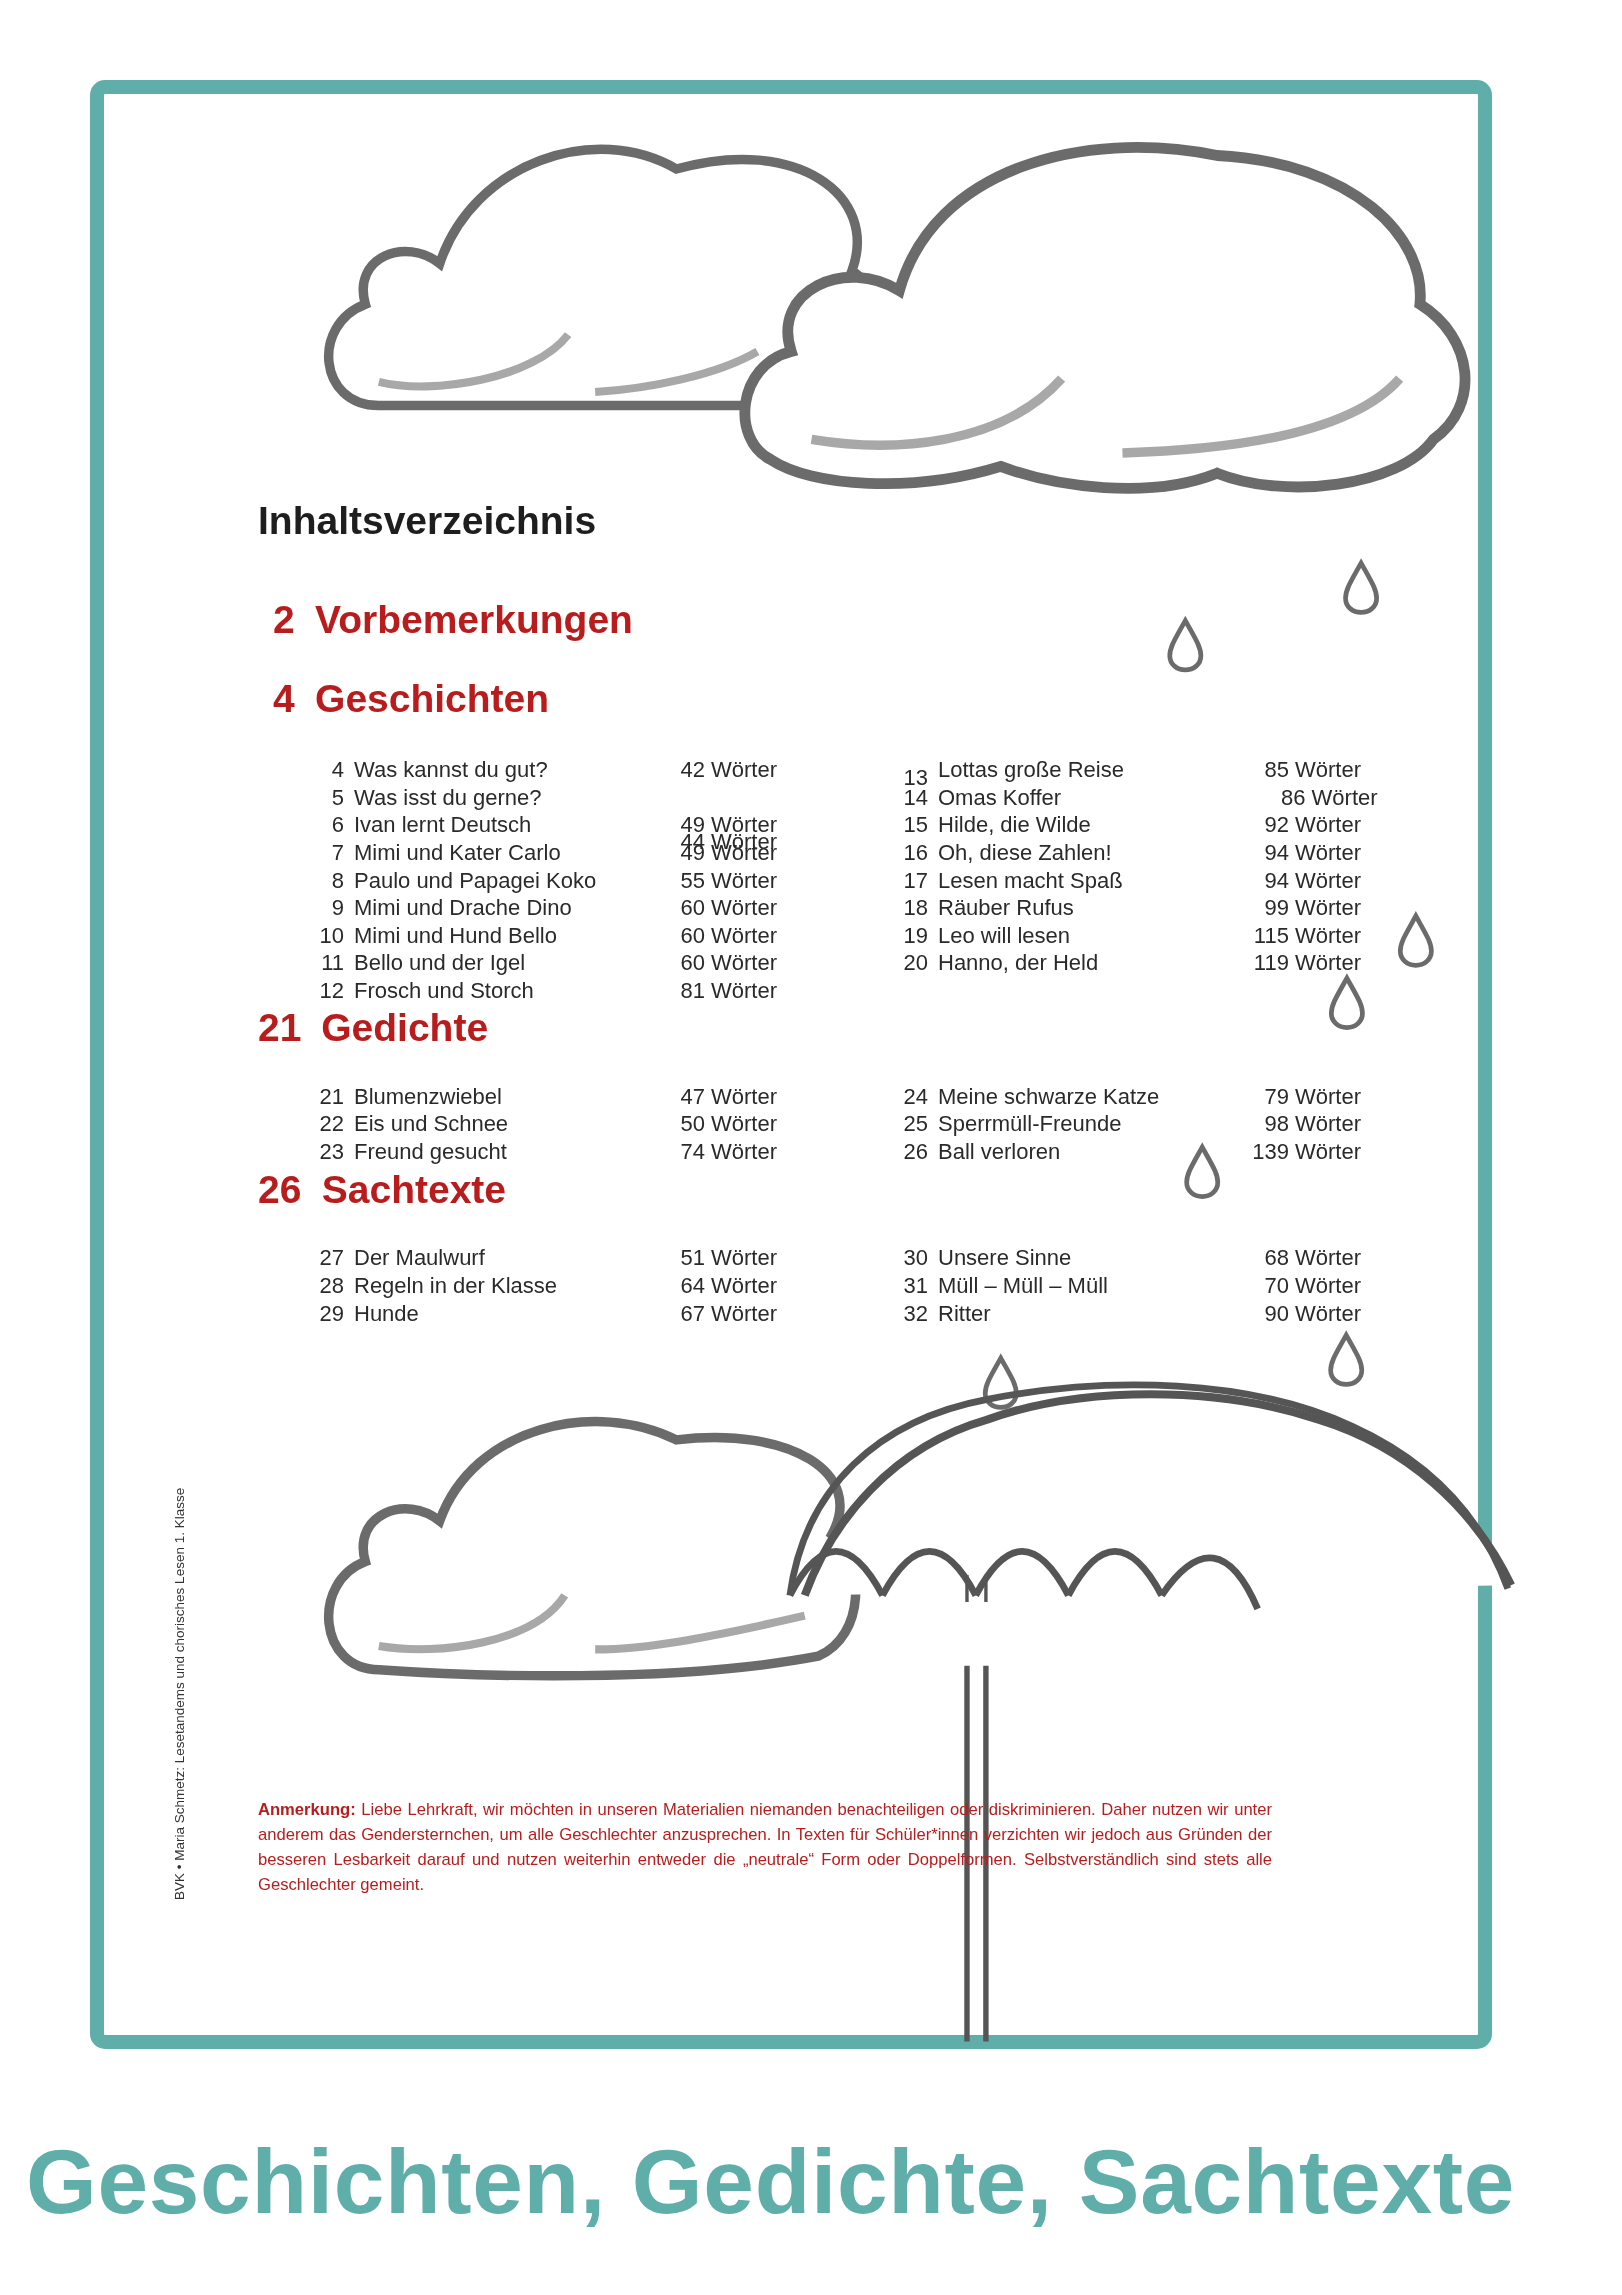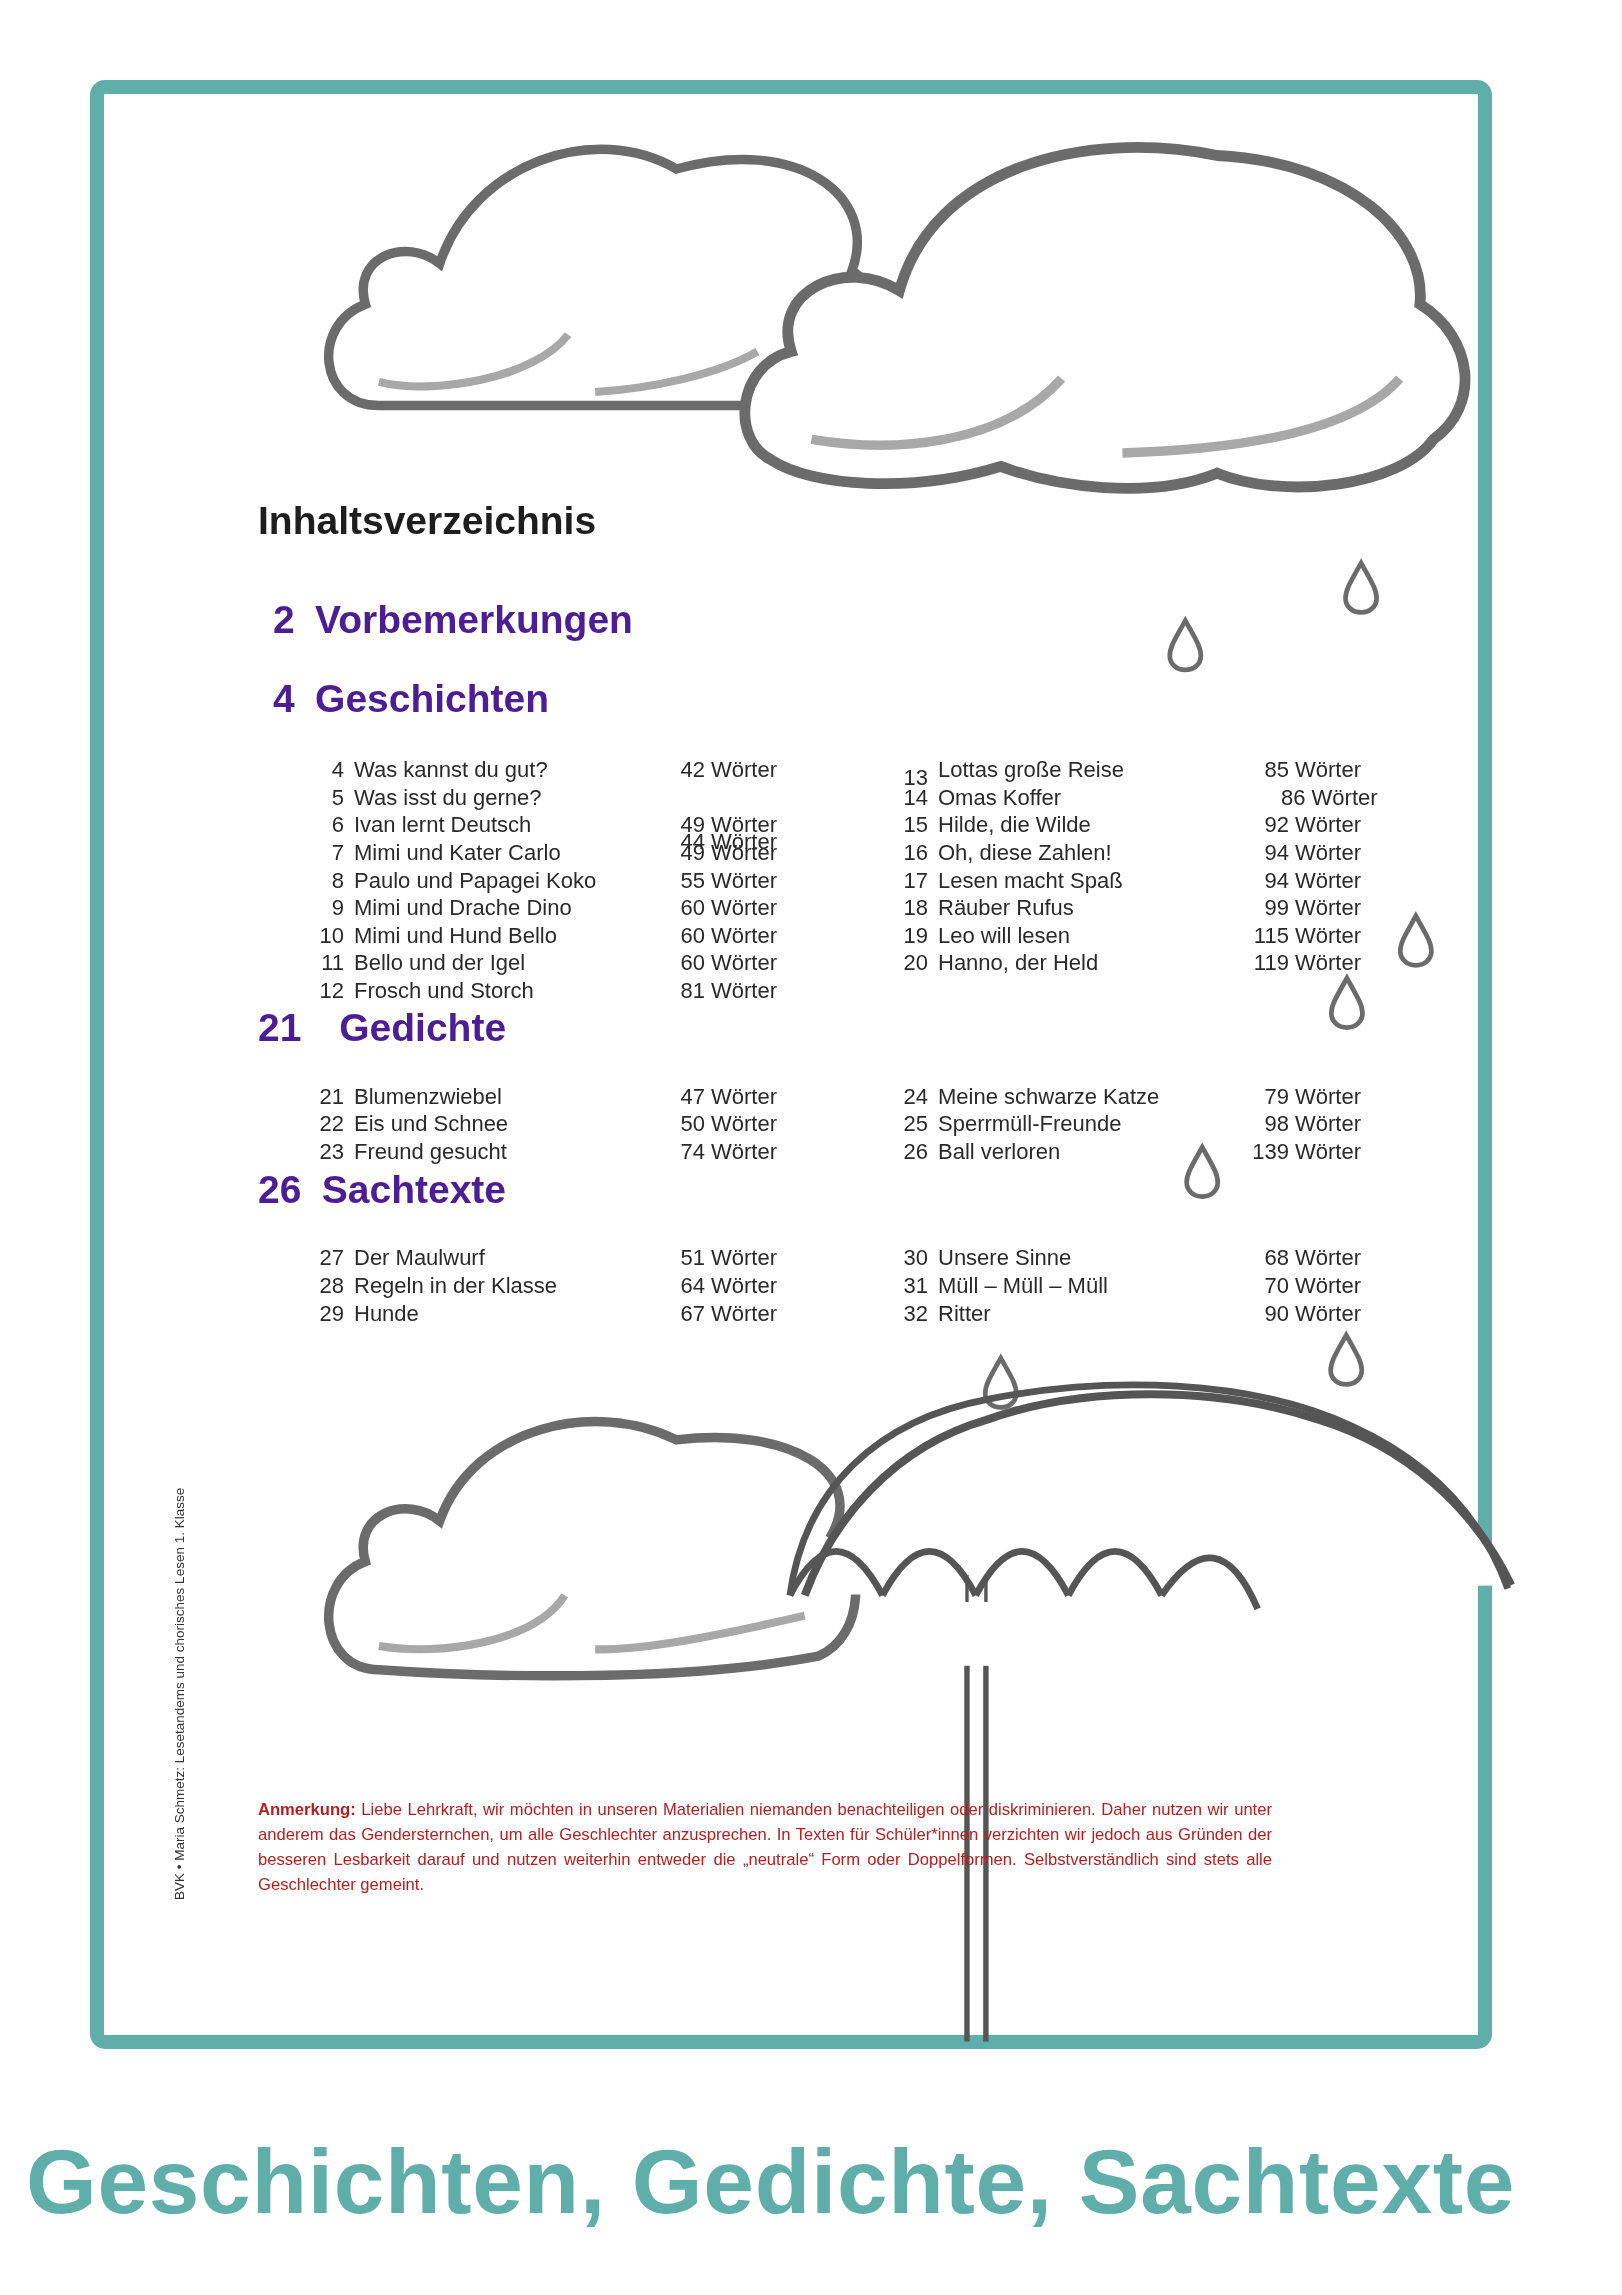--- a/index.html
+++ b/index.html
@@ -1,20 +1,20 @@
 <!DOCTYPE html>
 <html style="font-size:10.8px"><head>
 <meta charset="utf-8">
 <style>
   html,body{margin:0;padding:0;background:#fff;}
   body{width:1623px;height:2295px;position:relative;overflow:hidden;font-family:"Liberation Sans",sans-serif;color:#222;}
   .frame{position:absolute;left:90px;top:80px;width:1402px;height:1969px;box-sizing:border-box;border:14px solid #5FAEA9;border-radius:15px;background:#fff;}
   .art{position:absolute;left:0;top:0;width:1623px;height:2295px;pointer-events:none;}
   .title{position:absolute;left:258px;top:499px;font-size:39px;font-weight:bold;letter-spacing:0px;color:#1e1e1e;}
-  .section{position:absolute;font-size:39px;font-weight:bold;color:#4c1d95;}
+  .section{position:absolute;font-size:39px;font-weight:bold;color:#b91c1c;}
   .section .num{display:inline-block;}
   .entries{position:absolute;font-size:22px;color:#2a2a2a;}
   .note{position:absolute;left:258px;top:1797px;width:1014px;font-size:16.6px;line-height:25px;color:#b91c1c;text-align:justify;}
   .note b{font-weight:bold;}
   .side{position:absolute;left:172px;top:1900px;transform-origin:0 0;transform:rotate(-90deg);font-size:13.5px;color:#333;white-space:nowrap;}
   .caption{position:absolute;left:26px;top:2130px;font-size:91px;font-weight:bold;color:#5FAEA9;letter-spacing:0.7px;white-space:nowrap;}
 </style>
 </head>
 <body>
 
@@ -72,21 +72,21 @@
 <div class="section" style="left:273px;top:598px;">
   <span class="num">2</span>
   <span style="margin-left:9.5px">Vorbemerkungen</span>
 </div>
 <div class="section" style="left:273px;top:677px;">
   <span class="num">4</span>
   <span style="margin-left:9.5px">Geschichten</span>
 </div>
 <div class="section" style="left:258px;top:1006px;">
   <span class="num">21</span>
-  <span style="margin-left:27px">Gedichte</span>
+  <span style="margin-left:9px">Gedichte</span>
 </div>
 <div class="section" style="left:258px;top:1168px;">
   <span class="num">26</span>
   <span style="margin-left:9.5px">Sachtexte</span>
 </div>
 
 <div id="toc">
     <div class="entries" style="top: 757px; left: 0px;">
       <span style="position: absolute; white-space: nowrap; left: 303px; width: 41px; text-align: right;">4</span>
       <span style="position: absolute; white-space: nowrap; left: 354px;">Was kannst du gut?</span>

